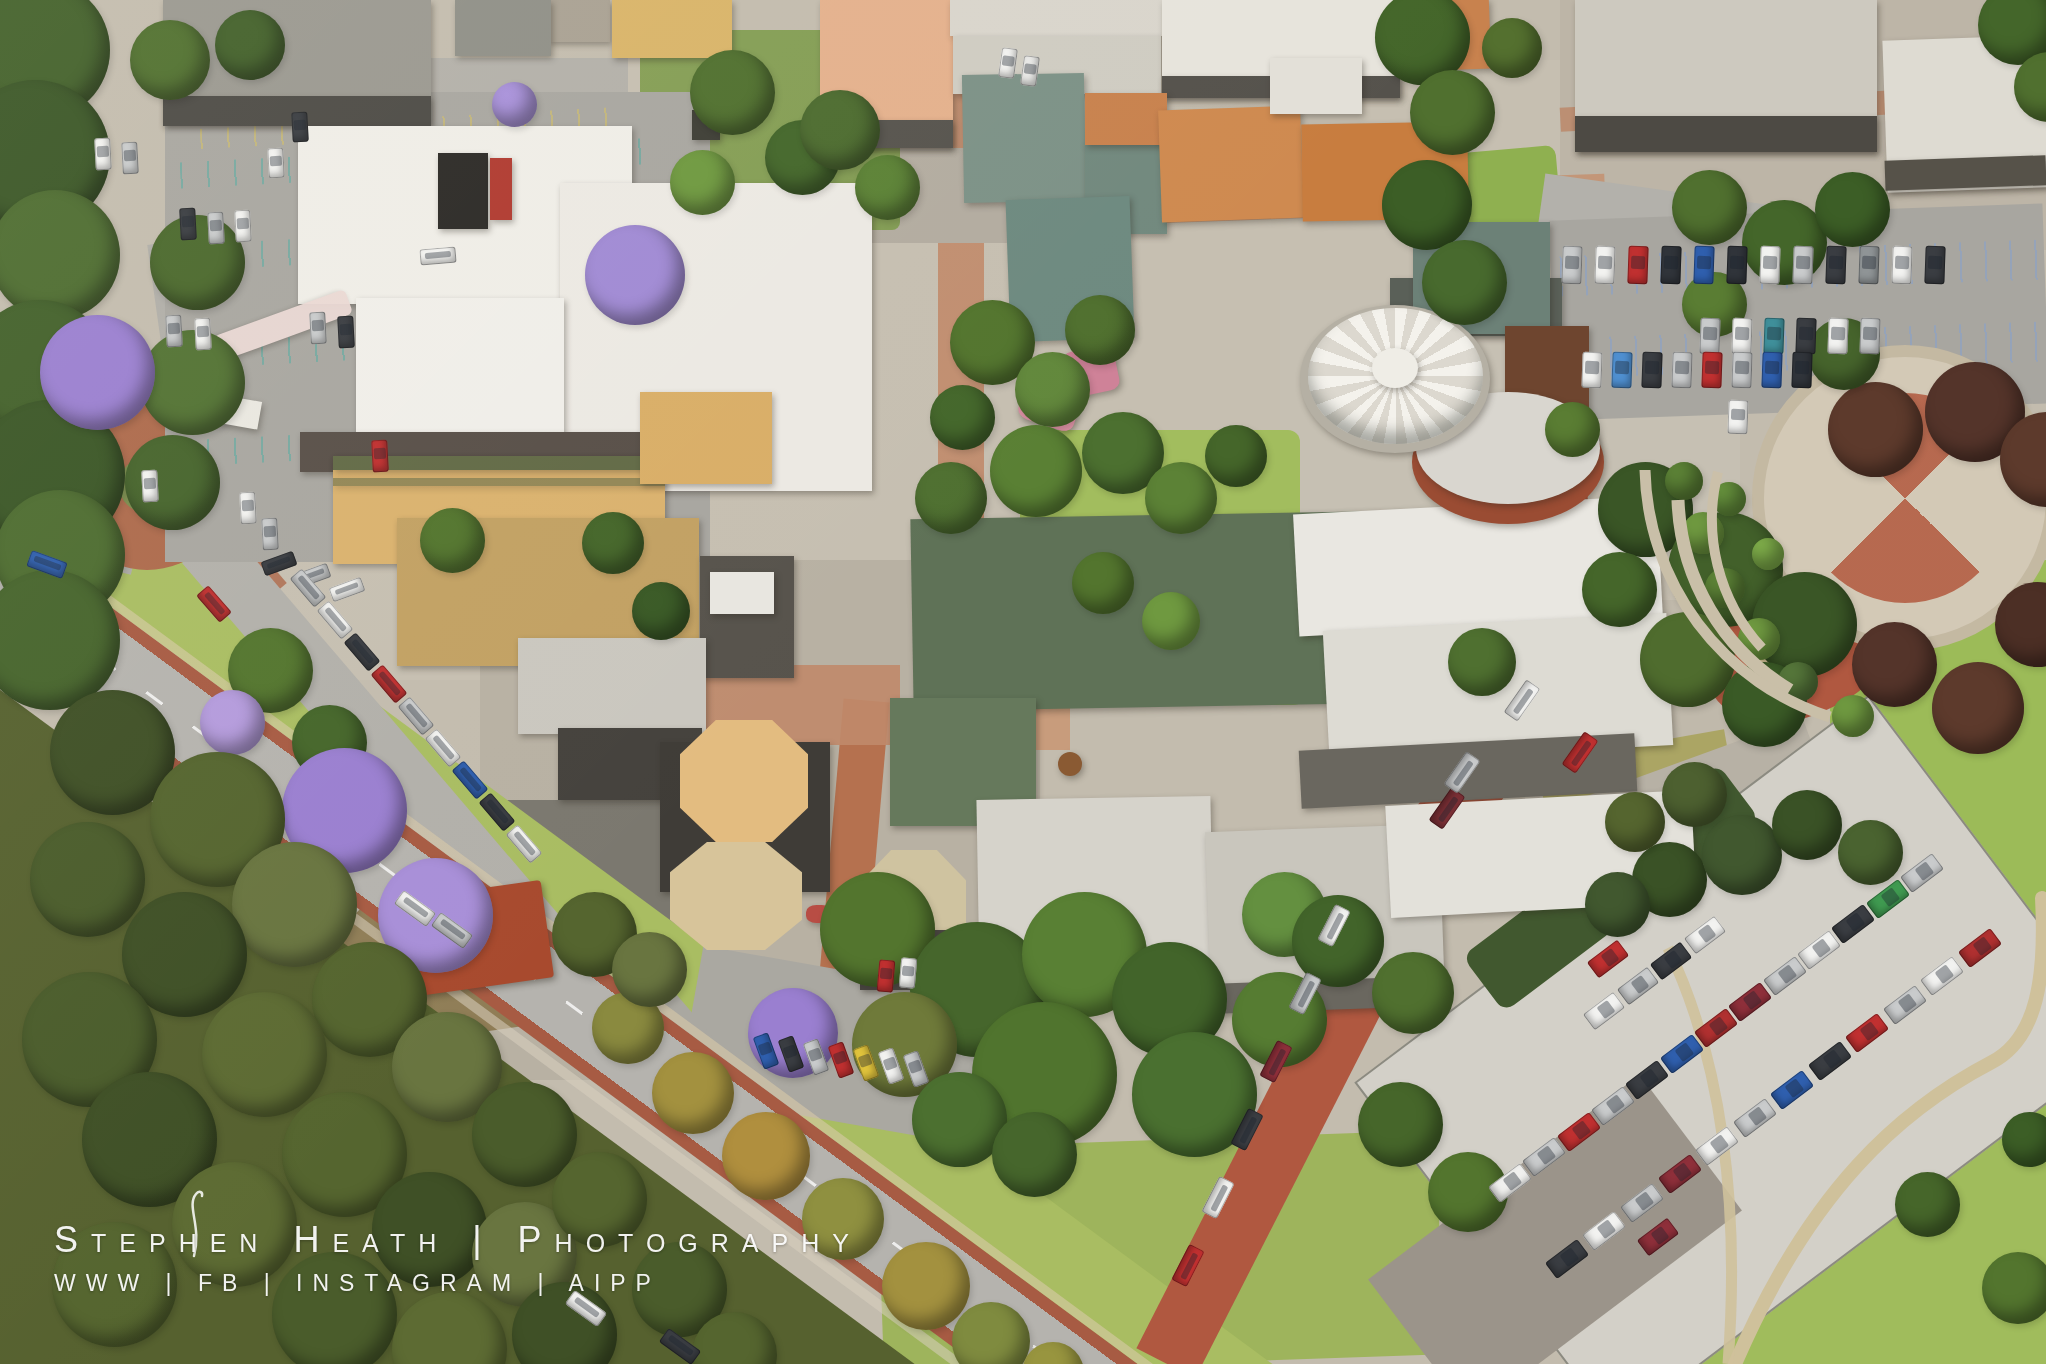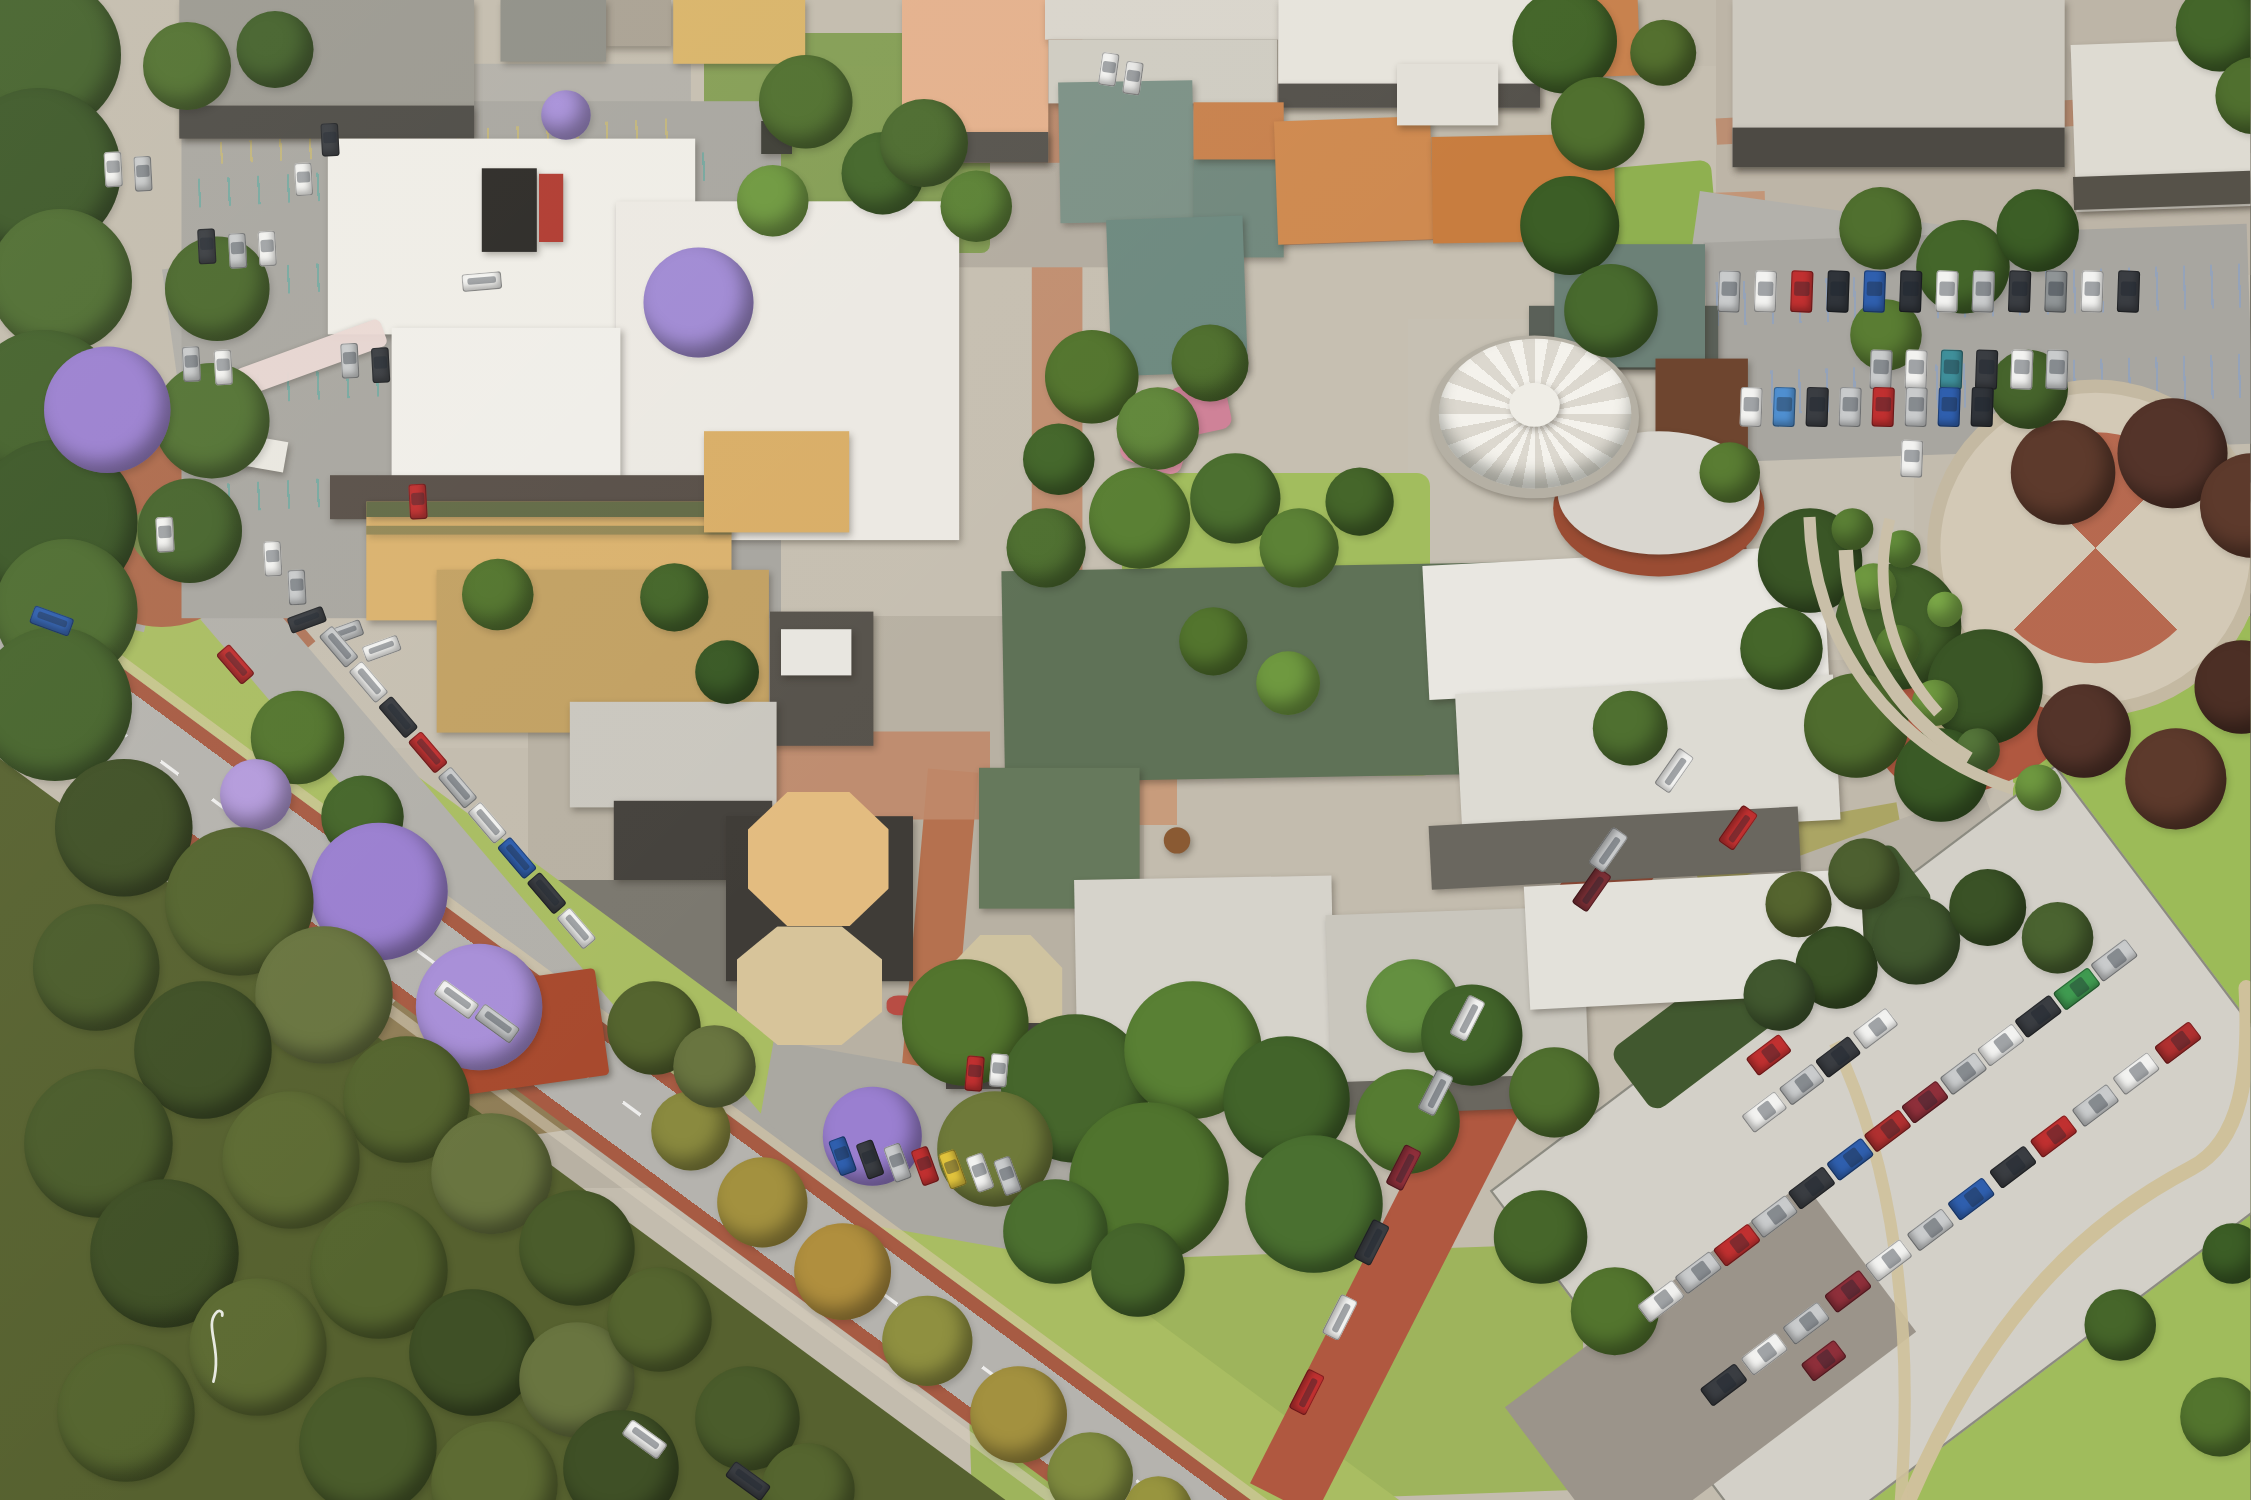--- a/index.html
+++ b/index.html
@@ -423,14 +423,16 @@
     <path d="M1830 717 A 265 265 0 0 1 1645 470" fill="none" stroke="#c9bfa8" stroke-width="11"></path>
     <path d="M1762 648 A 190 190 0 0 1 1718 472" fill="none" stroke="#cbc0a9" stroke-width="10"></path>
     <path d="M1735 1364 C1810 1190 1900 1110 1992 1062 C2038 1038 2046 975 2042 898" fill="none" stroke="#cfc19b" stroke-width="14" stroke-linecap="round"></path>
     <path d="M1668 948 C1722 1060 1740 1205 1728 1364" fill="none" stroke="#cfc19b" stroke-width="11" opacity="0.9"></path>
     <path d="M194 1256 C202 1226 186 1206 196 1194 C199 1190 203 1192 202 1196" fill="none" stroke="#ffffff" stroke-width="2.5" opacity="0.85" stroke-linecap="round"></path>
   </svg>
 
   <div id="haze"></div>
 
   <div id="watermark">
+    <div id="wm1">Stephen Heath | Photography</div>
+    <div id="wm2">WWW | FB | INSTAGRAM | AIPP</div>
   </div>
 </div>
 
 </body></html>

